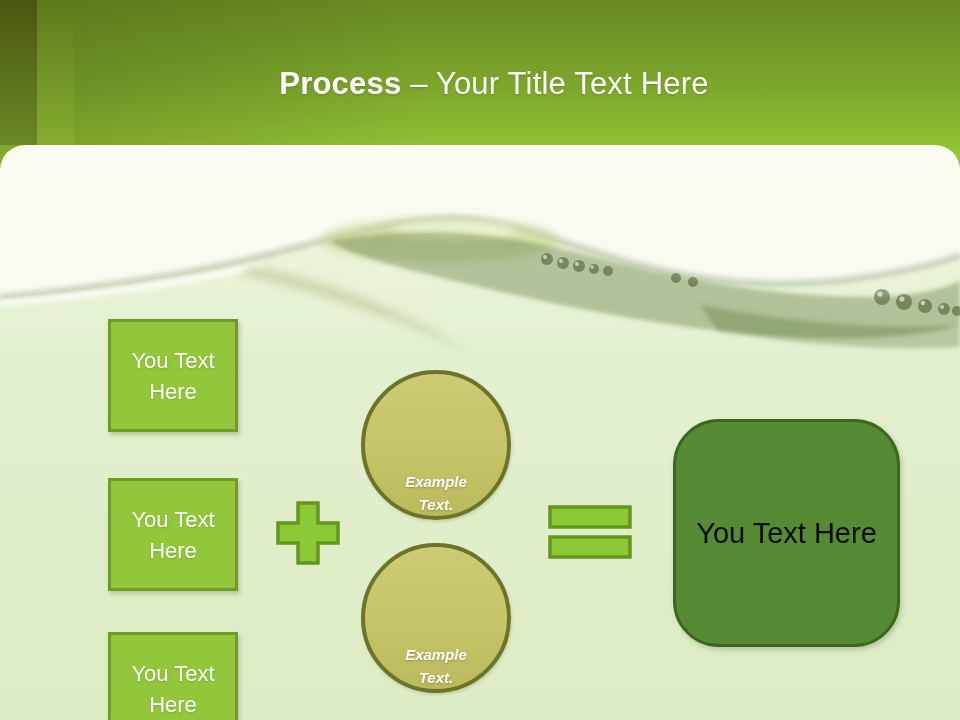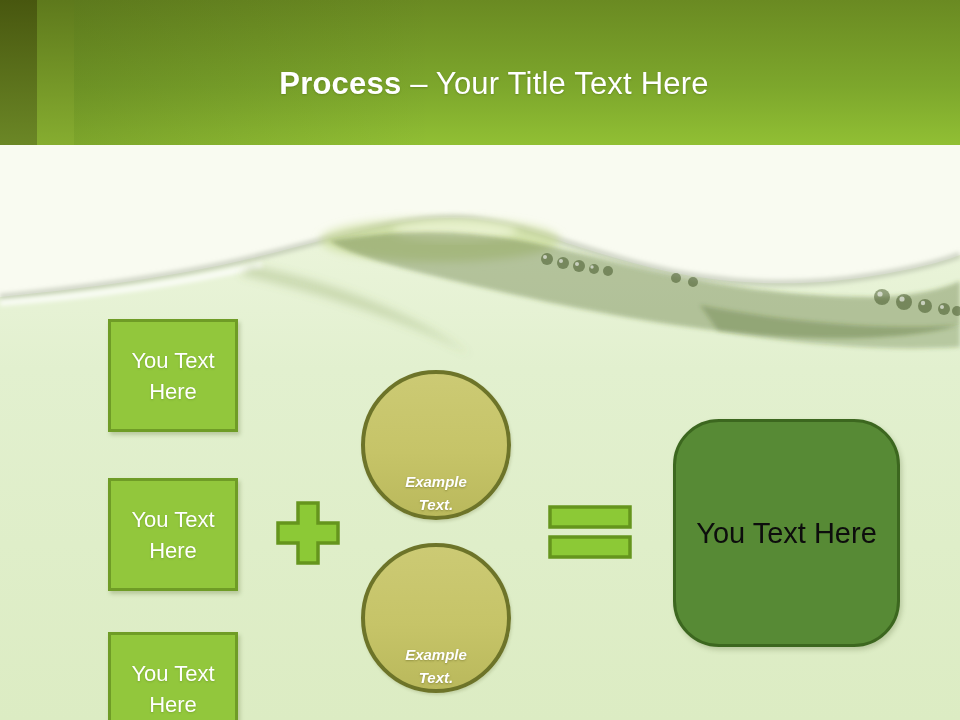--- a/index.html
+++ b/index.html
@@ -24,21 +24,21 @@
     position:absolute; inset:0; display:flex; align-items:center; justify-content:center;
     padding-left:28px; z-index:3;
   }
   .title {
     color:var(--title-text,#ffffff); font-size:31px; font-weight:400; letter-spacing:0.2px;
     text-shadow:0 1px 2px rgba(40,60,0,0.25); white-space:pre;
   }
   .title .bold { font-weight:700; }
 
   
-  .content { position:absolute; top:145px; left:0; width:960px; height:575px; background:#f9fbf1; }
+  .content { position:absolute; top:145px; left:0; width:960px; height:575px; background:#f9fbf1;border-radius:25px; }
   .wave-svg { position:absolute; top:0; left:0; }
 
   
   .sq {
     position:absolute; left:108px; width:130px; height:113px;
     background:var(--bright-green,#92c73c); border:3px solid var(--bright-green-border,#6f9c26);
     display:flex; align-items:center; justify-content:center; text-align:center;
     color:#fff; font-size:22px; line-height:31px; padding:4px 10px;
     box-shadow:2px 3px 4px rgba(90,110,50,0.30);
     text-shadow:0 1px 2px rgba(60,90,10,0.25);

